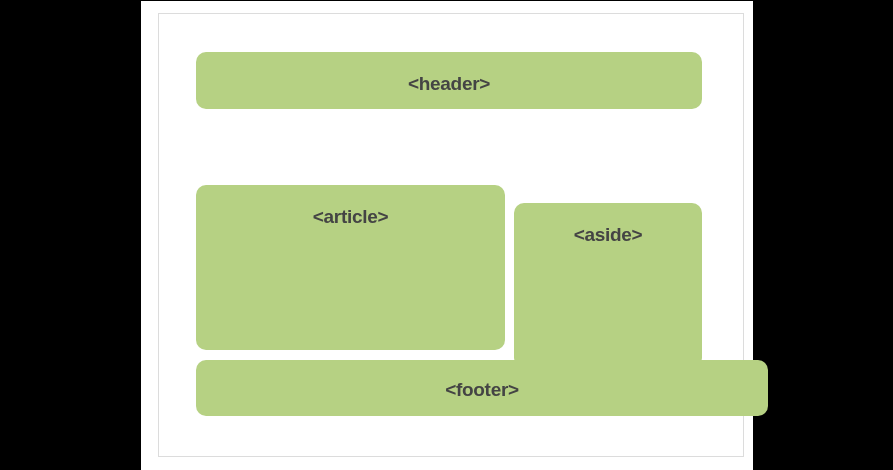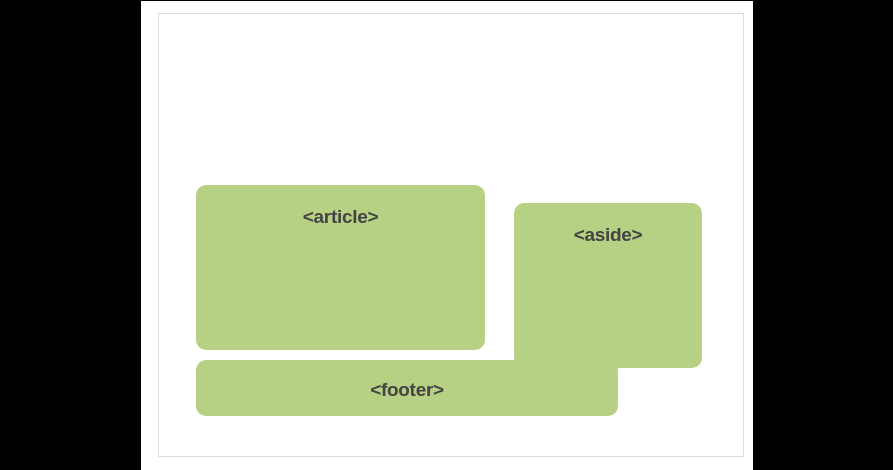--- a/index.html
+++ b/index.html
@@ -24,43 +24,46 @@
     border: 1px solid #dcdcdc;
     box-sizing: border-box;
   }
   .box {
     position: absolute;
     border-radius: 10px;
     background: #b6d183;
   }
   #box-header  { left: 37px;  top: 38px;  width: 506px; height: 57px; }
   #box-nav     { left: 37px;  top: 107px; width: 506px; height: 58px; }
-  #box-article { left: 37px;  top: 171px; width: 289px; height: 165px; }
+  #box-article { left: 37px;  top: 171px; width: 289px; height: 165px; padding-left: 20px; }
   #box-aside   { left: 355px; top: 189px; width: 188px; height: 165px; }
   #box-section { left: 20px;  top: 81px;  width: 268px; height: 68px; background: #d9e6ba; }
-  #box-footer  { left: 37px;  top: 346px; width: 422px; height: 56px; }
+  #box-footer  { left: 37px;  top: 346px; width: 572px; height: 56px; }
   .label {
     position: absolute;
     left: 0; right: 0;
     top: 21px;
     text-align: center;
     font-weight: bold;
     font-size: 19px;
     line-height: 22px;
     letter-spacing: -0.3px;
     color: #444444;
   }
   #box-footer .label { top: 19px; }
   #box-section .label { top: 25px; }
 </style>
 </head>
 <body>
 
 <div id="stage">
   <div id="frame">
+    <div class="box" id="box-header">
+      <div class="label">&lt;header&gt;</div>
+    </div>
     <div class="box" id="box-article">
       <div class="label">&lt;article&gt;</div>
     </div>
     <div class="box" id="box-aside">
       <div class="label">&lt;aside&gt;</div>
     </div>
     <div class="box" id="box-footer">
       <div class="label">&lt;footer&gt;</div>
     </div>
   </div>

